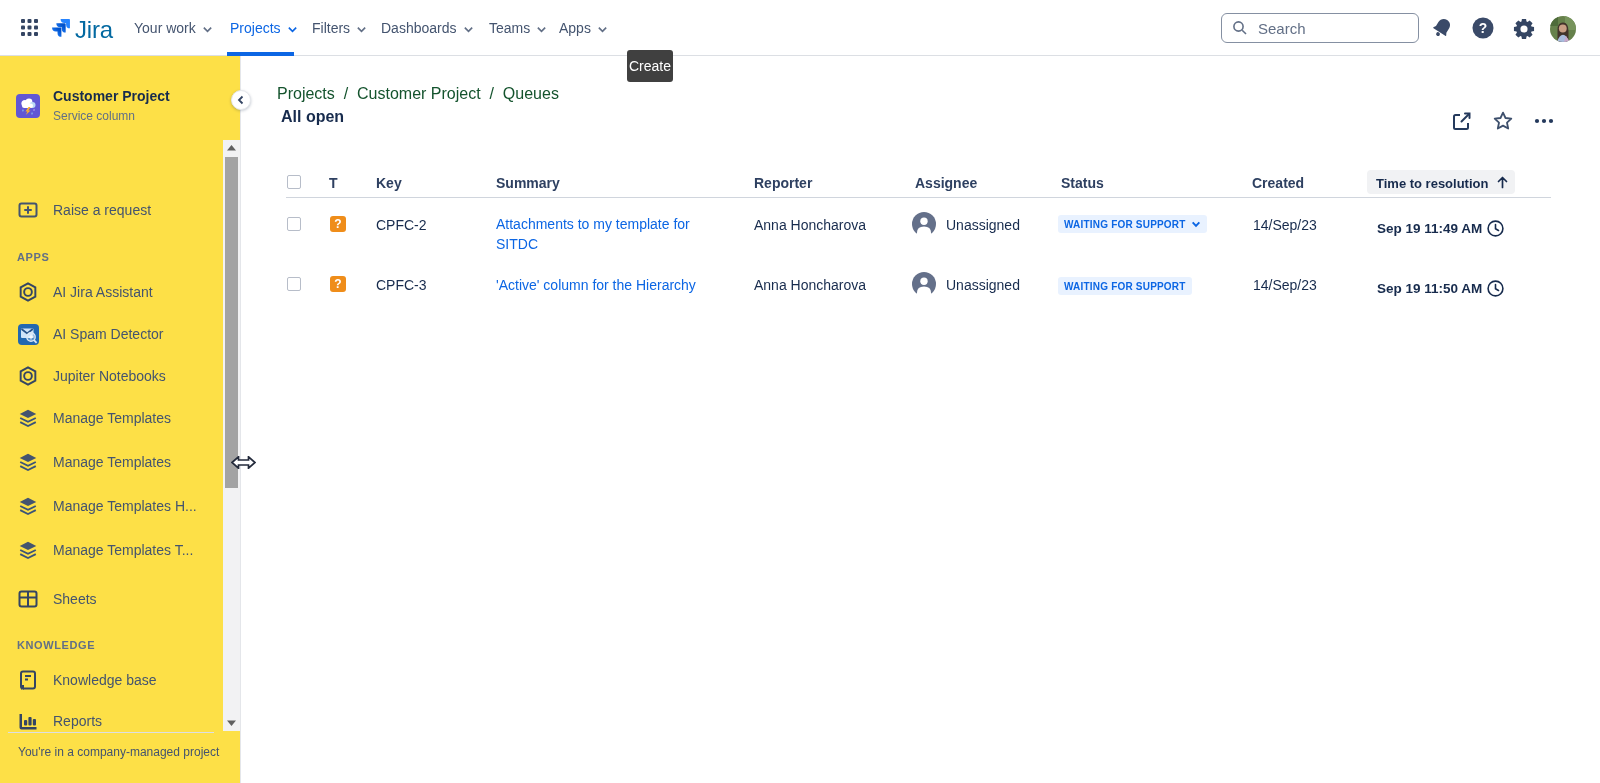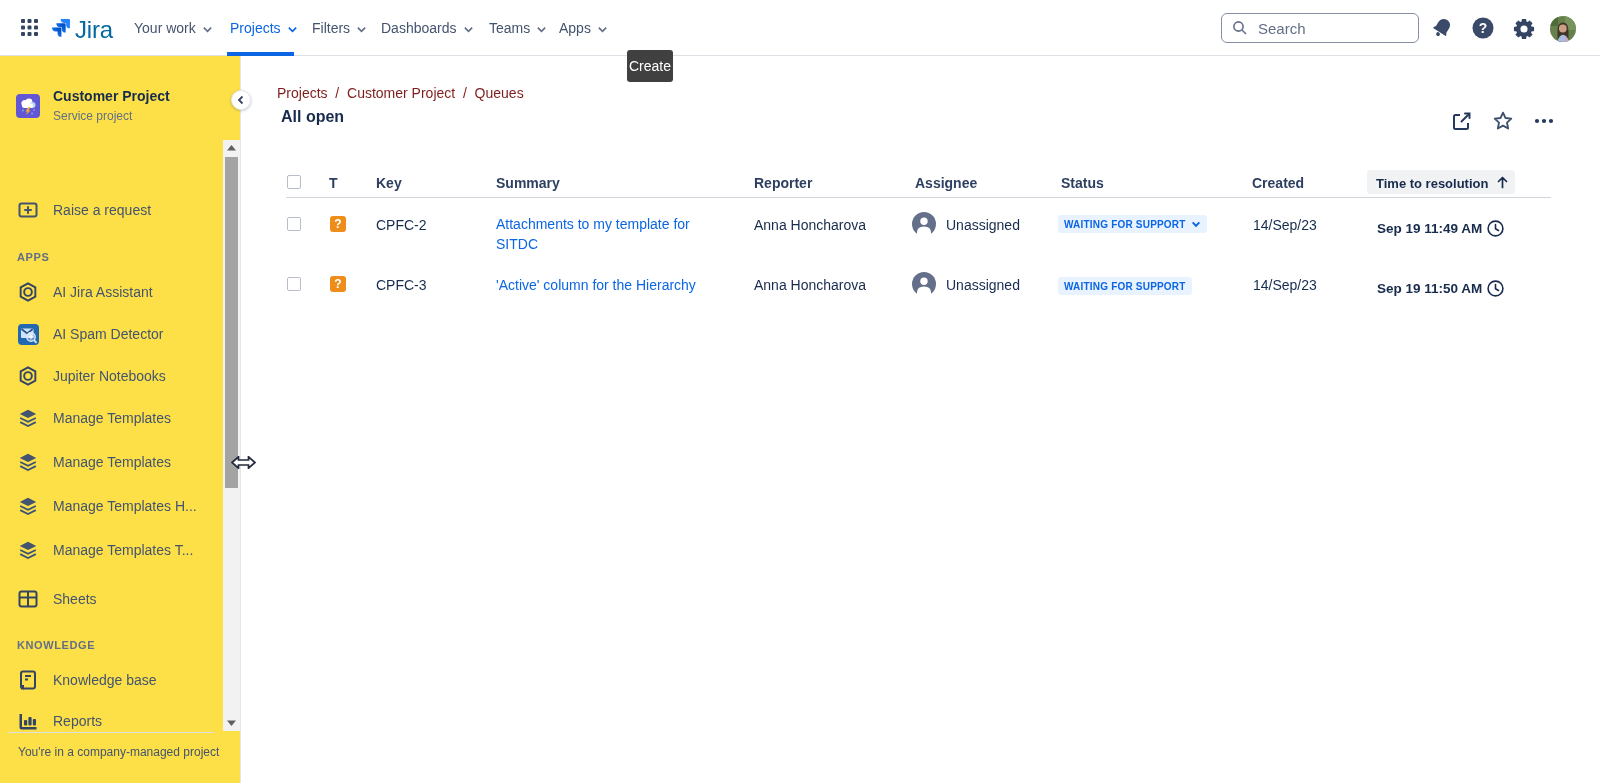--- a/index.html
+++ b/index.html
@@ -24,21 +24,21 @@
   
   #sidebar { position:absolute; left:0; top:56px; width:240px; height:727px; background:#fde047; }
   #sidedivider { position:absolute; left:240px; top:56px; width:1px; height:727px; background:#E4E6EA; }
   .sitem { position:absolute; left:8px; width:207px; height:40px; border-radius:8px;
     display:flex; align-items:center; font-size:14px; color:#44546F; }
   .sitem .ic { width:24px; height:24px; margin-left:8px; margin-right:13px;
     display:flex; align-items:center; justify-content:center; flex:none; }
   .sitem.sel { background:#E9F2FF; color:#0C66E4; }
   .shead { position:absolute; left:17px; font-size:11px; font-weight:700; color:#626F86;
     letter-spacing:0.6px; }
-  .crumb { color:#7f1d1d; font-size:14px;text-align:right; }
+  .crumb { color:#14532d; font-size:16px;text-align:right; }
   #h1 { position:absolute; left:281px; top:108px; font-size:16px; font-weight:700; color:#172B4D; }
   .th { position:absolute; top:175px; font-size:14px; font-weight:700; color:#2E4061; }
   .cell { position:absolute; font-size:14px; color:#172B4D; }
   .link { color:#0C66E4; }
   .checkbox { position:absolute; width:14px; height:14px; border:1px solid #B7BDC9; border-radius:2px; background:#fff; }
   .qicon { position:absolute; width:16px; height:16px; background:#EF8D1A; border-radius:3px;
     color:#fff; font-size:12px; font-weight:700; display:flex; align-items:center; justify-content:center; }
   .loz { position:absolute; height:18px; background:#E9F2FF; border-radius:3px;
     color:#0C66E4; font-size:10px; font-weight:700; letter-spacing:0.2px;
     display:flex; align-items:center; padding:0 6px; }
@@ -146,21 +146,21 @@
     <circle cx="9" cy="9.5" r="3.6" fill="#fff"></circle>
     <circle cx="13" cy="8" r="3.4" fill="#fff"></circle>
     <circle cx="16.5" cy="11" r="3" fill="#BBD8F5"></circle>
     <rect x="6" y="9.5" width="11" height="4.5" rx="2.2" fill="#fff"></rect>
     <path d="M12.5 13 L9.5 17.5 L11.5 17.5 L9.8 21 L14.5 16.5 L12.3 16.5 L14.6 13 Z" fill="#FFB02E"></path>
     <rect x="6.3" y="15.3" width="1.6" height="2.2" rx="0.8" fill="#7EA5E8" transform="rotate(20 7 16)"></rect>
     <rect x="17.3" y="14.8" width="1.6" height="2.2" rx="0.8" fill="#9B8CE8" transform="rotate(20 18 15.8)"></rect>
     <rect x="15.3" y="18.3" width="1.6" height="2.2" rx="0.8" fill="#7EA5E8" transform="rotate(20 16 19.3)"></rect>
   </svg>
   <div class="abs" style="left:53px;top:32px;font-size:14px;font-weight:700;color:#172B4D">Customer Project</div>
-  <div class="abs" style="left:53px;top:53px;font-size:12px;color:#626F86">Service project</div>
+  <div class="abs" style="left:53px;top:53px;font-size:12px;color:#626F86">Service column</div>
 
   <div class="sitem" style="top:134px">
     <span class="ic">
         <svg width="22" height="22" viewBox="0 0 22 22" fill="none" stroke="#44546F" stroke-width="2">
       <rect x="2.5" y="4.5" width="17" height="13" rx="2"></rect>
       <path d="M11 8 L11 14 M8 11 L14 11" stroke-linecap="round"></path>
     </svg>
       </span>Raise a request</div>
 
   <div class="shead" style="top:195px">APPS</div>

